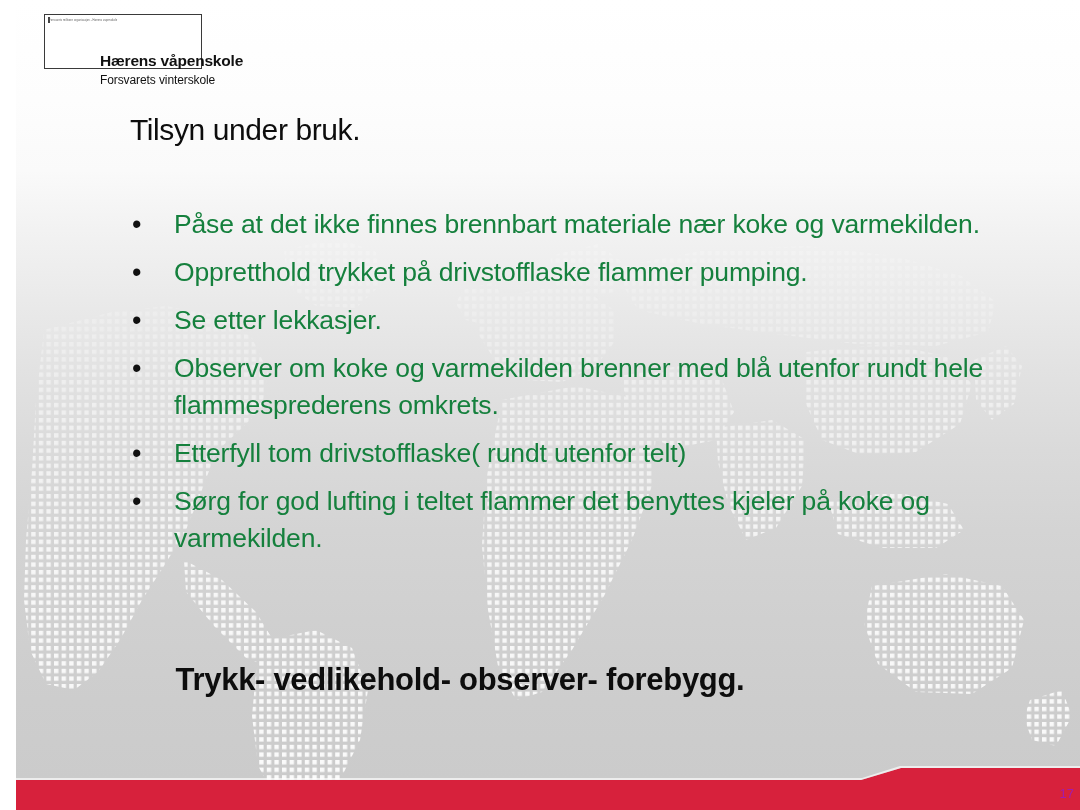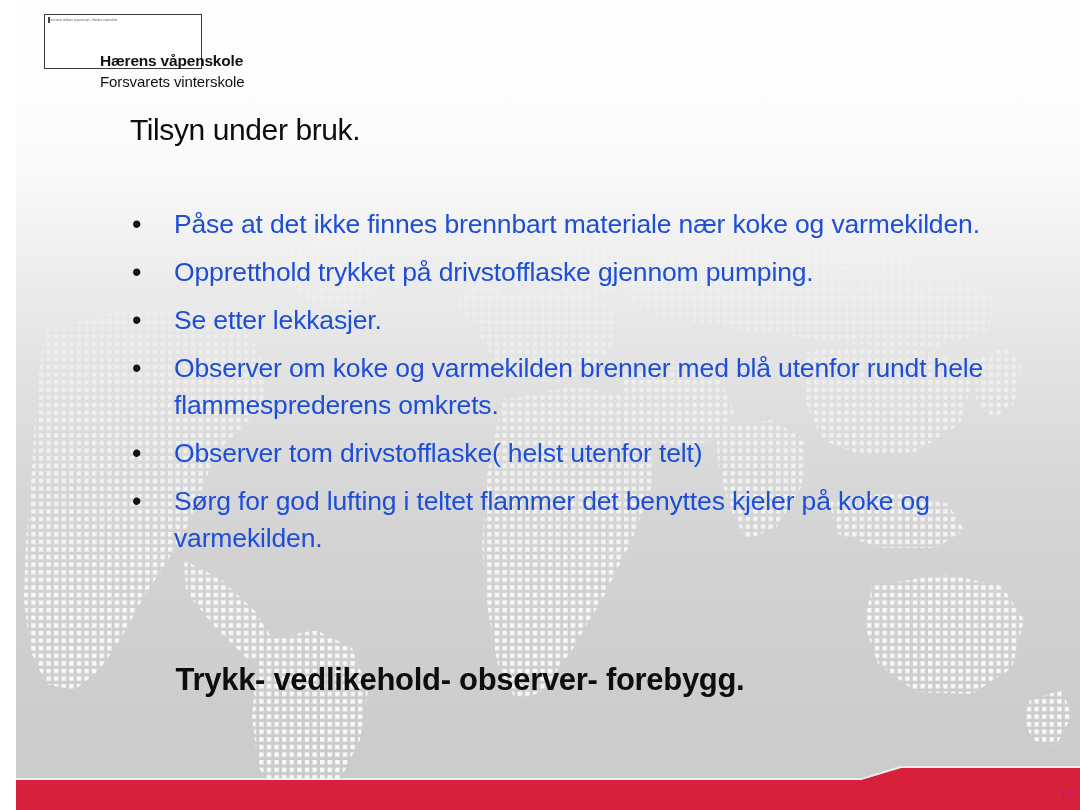--- a/index.html
+++ b/index.html
@@ -96,21 +96,21 @@
     font-size: 15.5px;
     font-weight: bold;
     color: #111;
     letter-spacing: -0.2px;
     white-space: nowrap;
   }
   .logo-sub {
     position: absolute;
     left: 84px;
     top: 73px;
-    font-size: 15px;
+    font-size: 12px;
     font-weight: normal;
     color: #111;
     letter-spacing: -0.1px;
     white-space: nowrap;
   }
 
   
   .slide-title {
     position: absolute;
     left: 114px;
@@ -141,21 +141,21 @@
     line-height: 37px;
     color: #111;
     text-align: left;
     padding-left: 2px;
     box-sizing: border-box;
   }
   .bullet-text {
     flex: 1 1 auto;
     font-size: 26.5px;
     line-height: 37px;
-    color: #1d4ed8;
+    color: #15803d;
     letter-spacing: -0.15px;
   }
 
   
   .conclusion {
     position: absolute;
     left: 0;
     top: 662px;
     width: 888px;
     text-align: center;
@@ -268,36 +268,36 @@
 
   <div class="bullets">
 
     <div class="bullet-row">
       <span class="bullet-mark">•</span>
       <span class="bullet-text">Påse at det ikke finnes brennbart materiale nær koke og varmekilden.</span>
     </div>
 
     <div class="bullet-row">
       <span class="bullet-mark">•</span>
-      <span class="bullet-text">Oppretthold trykket på drivstofflaske gjennom pumping.</span>
+      <span class="bullet-text">Oppretthold trykket på drivstofflaske flammer pumping.</span>
     </div>
 
     <div class="bullet-row">
       <span class="bullet-mark">•</span>
       <span class="bullet-text">Se etter lekkasjer.</span>
     </div>
 
     <div class="bullet-row">
       <span class="bullet-mark">•</span>
       <span class="bullet-text">Observer om koke og varmekilden brenner med blå utenfor rundt hele flammesprederens omkrets.</span>
     </div>
 
     <div class="bullet-row">
       <span class="bullet-mark">•</span>
-      <span class="bullet-text">Observer tom drivstofflaske( helst utenfor telt)</span>
+      <span class="bullet-text">Etterfyll tom drivstofflaske( rundt utenfor telt)</span>
     </div>
 
     <div class="bullet-row">
       <span class="bullet-mark">•</span>
       <span class="bullet-text">Sørg for god lufting i teltet flammer det benyttes kjeler på koke og varmekilden.</span>
     </div>
 
   </div>
 
   <div class="conclusion">Trykk- vedlikehold- observer- forebygg.</div>

